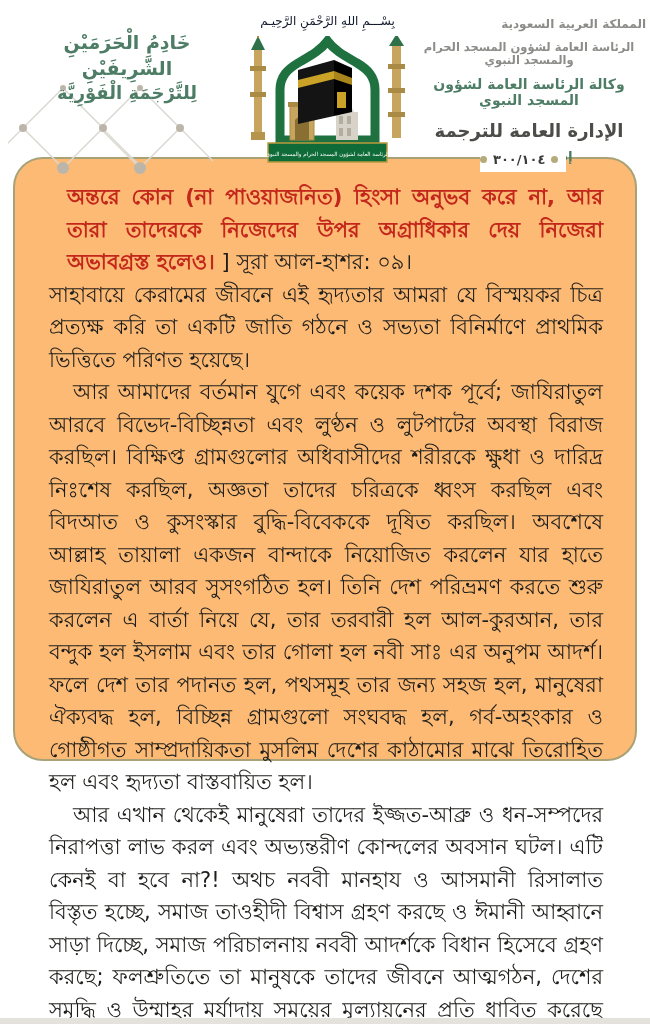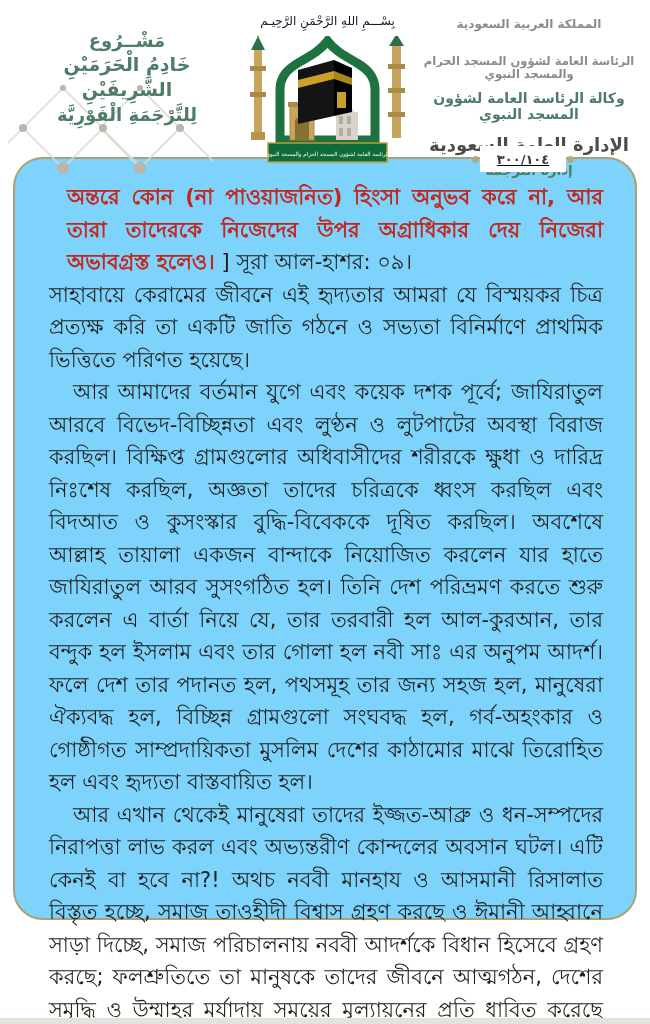--- a/index.html
+++ b/index.html
@@ -21,38 +21,38 @@
   .ornament{position:absolute;left:8px;top:78px;z-index:2;pointer-events:none;}
   .bismillah{
     position:absolute;left:255px;top:14px;width:145px;
     text-align:center;color:#0f172a;font-size:12px;z-index:3;
   }
   .emblem{position:absolute;left:240px;top:36px;z-index:3;}
   .hdr-right{
     position:absolute;left:412px;top:18px;width:234px;
     text-align:center;z-index:3;line-height:1.15;
   }
-  .hdr-right .a1{font-size:12px;color:#8c8c88;font-weight:bold;margin-bottom:23px;}
+  .hdr-right .a1{font-size:12px;color:#8c8c88;font-weight:bold;margin-bottom:9px;text-align:right;}
   .hdr-right .a2{font-size:11.5px;color:#8c8c88;font-weight:bold;margin-bottom:9px;}
   .hdr-right .a3{font-size:14px;color:#4e7d66;font-weight:bold;margin-bottom:13px;}
   .hdr-right .a4{font-size:18px;color:#4c4c49;font-weight:bold;margin-bottom:7px;}
   .hdr-right .a5{font-size:13.5px;color:#4e7d66;font-weight:bold;}
   
   .doc-number-wrap{
     position:absolute;left:480px;top:146px;width:86px;height:26px;
     background:#ffffff;z-index:5;
-    display:flex;align-items:center;justify-content:center;gap:18px;text-decoration:underline;
+    display:flex;align-items:center;gap:6px;
   }
   .doc-number{font-size:13px;font-weight:bold;color:#3a3a37;direction:rtl;}
   .gold-dot{width:7px;height:7px;border-radius:50%;background:#b5ab7a;flex:0 0 auto;}
   
   .frame{
-    position:absolute;left:13px;top:157px;width:624px;height:763px;
+    position:absolute;left:13px;top:157px;width:624px;height:604px;
     border:2px solid #a8a276;border-radius:30px;
-    background:#7dd3fc;z-index:1;
+    background:#fdba74;z-index:1;
     box-sizing:border-box;
     padding:22px 32px 0 34px;
   }
   .bn{
     font-size:21px;line-height:32.5px;
     color:#1d1d1b;text-align:justify;
   }
   .quote-block{padding-left:18px;}
   .quote-red{color:#c3271c;font-weight:bold;}
   .quote-ref{color:#1d1d1b;}
@@ -81,21 +81,20 @@
       <circle cx="132" cy="90" r="6"></circle>
       <circle cx="15" cy="50" r="4"></circle>
       <circle cx="95" cy="50" r="4"></circle>
       <circle cx="172" cy="50" r="4"></circle>
       <circle cx="55" cy="10" r="3"></circle>
       <circle cx="132" cy="10" r="3"></circle>
     </g>
   </svg>
 
   <div class="hdr-left" dir="rtl">
-    <div class="l1">مَشْــرُوع</div>
     <div class="l2">خَادِمُ الْحَرَمَيْنِ الشَّرِيفَيْنِ</div>
     <div class="l3">لِلتَّرْجَمَةِ الْفَوْرِيَّة</div>
   </div>
 
   <div class="bismillah" dir="rtl">بِسْـــمِ اللهِ الرَّحْمَنِ الرَّحِيـم</div>
 
   <svg class="emblem" width="175" height="128" viewBox="0 0 175 128">
 
     <g>
       <rect x="14" y="14" width="8" height="88" fill="#c8a55e"></rect>
@@ -142,21 +141,21 @@
     <g>
       <rect x="28" y="107" width="119" height="19" fill="#0f6b38" stroke="#b99a3e" stroke-width="1.5"></rect>
       <text x="87.5" y="119.5" text-anchor="middle" font-size="5.5" fill="#ffffff" font-family="DejaVu Sans, sans-serif">الرئاسة العامة لشؤون المسجد الحرام والمسجد النبوي</text>
     </g>
   </svg>
 
   <div class="hdr-right" dir="rtl">
     <div class="a1">المملكة العربية السعودية</div>
     <div class="a2">الرئاسة العامة لشؤون المسجد الحرام والمسجد النبوي</div>
     <div class="a3">وكالة الرئاسة العامة لشؤون المسجد النبوي</div>
-    <div class="a4">الإدارة العامة السعودية</div>
+    <div class="a4">الإدارة العامة للترجمة</div>
     <div class="a5">إدارة الترجمة</div>
   </div>
 
   <div class="doc-number-wrap">
     <span class="gold-dot"></span>
     <span class="doc-number">٣٠٠/١٠٤</span>
     <span class="gold-dot"></span>
   </div>
 
   <div class="frame">

